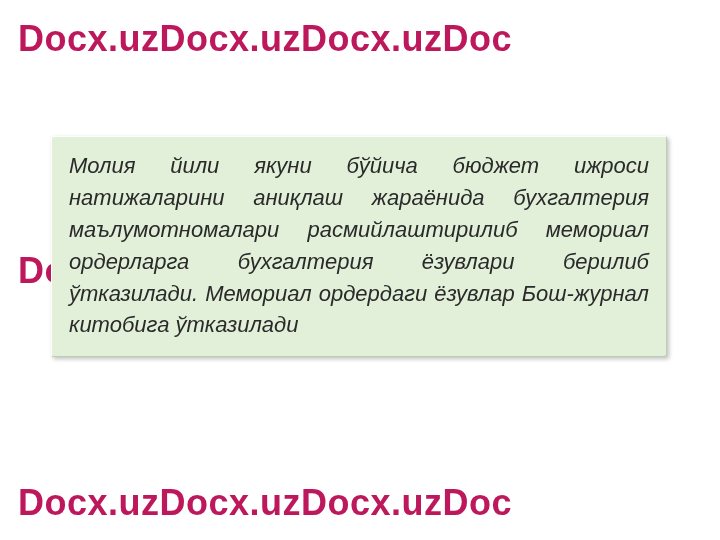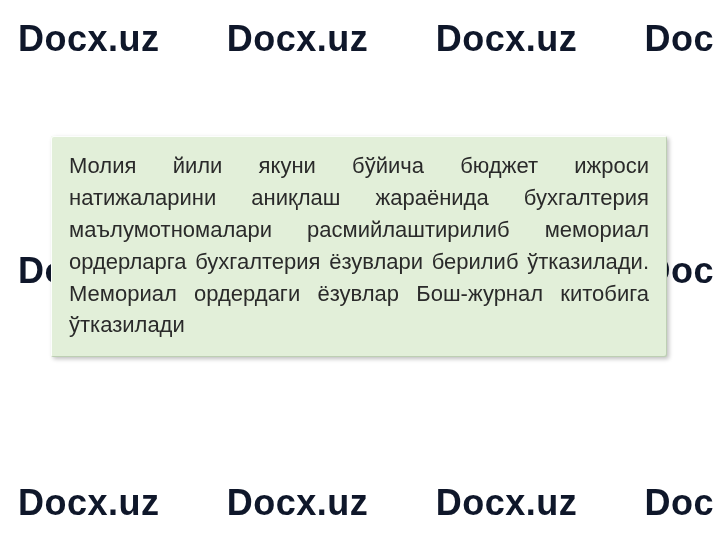--- a/index.html
+++ b/index.html
@@ -18,27 +18,26 @@
     height: 540px;
     background: #ffffff;
   }
 
   
   .wm-row {
     position: absolute;
     left: 0;
     width: 100%;
     display: flex;
-    justify-content: space-between;
     padding: 0 6px 0 18px;
     box-sizing: border-box;
     font-weight: 700;
     font-size: 36px;
     letter-spacing: 0.5px;
-    color: #0f172a;
+    color: #be185d;
     user-select: none;
     white-space: nowrap;
     overflow: hidden;
   }
   .wm-row span { display:inline-block; }
 
   .wm-top    { top: 18px; }
   .wm-mid    { top: 250px; }
   .wm-bot    { top: 482px; }
 
@@ -49,20 +48,21 @@
     top: 136px;
     width: 616px;
     box-sizing: border-box;
     padding: 14px 18px 16px 18px;
     background: #e2efd9;
     border-radius: 2px;
     box-shadow:
        2px 2px 4px rgba(0,0,0,0.25),
        inset 1px 1px 0 rgba(255,255,255,0.9),
        inset -1px -1px 0 rgba(120,150,110,0.35);
+    font-style: italic;
   }
 
   .content-text {
     font-size: 22px;
     line-height: 1.45;
     color: #2a2a2a;
     text-align: justify;
     text-justify: inter-word;
   }
 </style>

